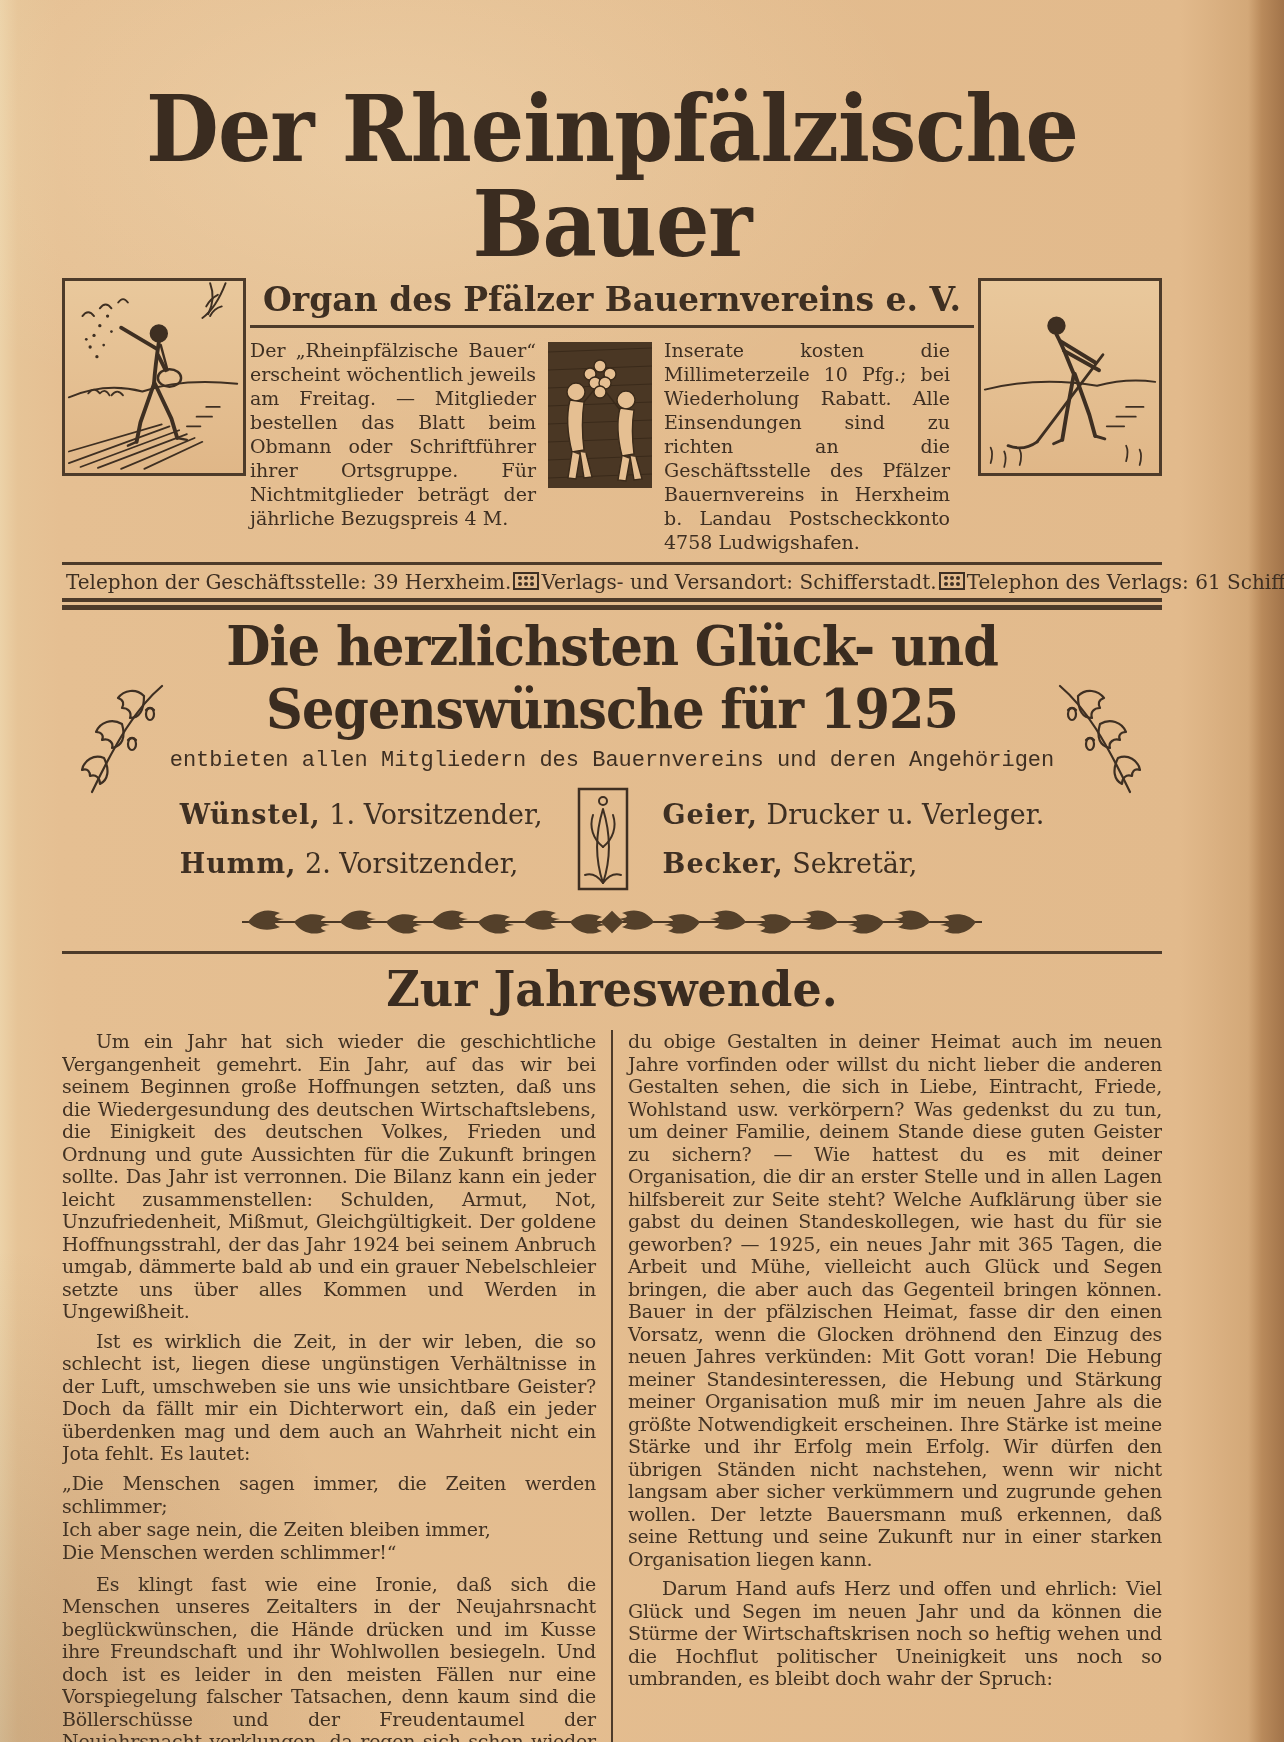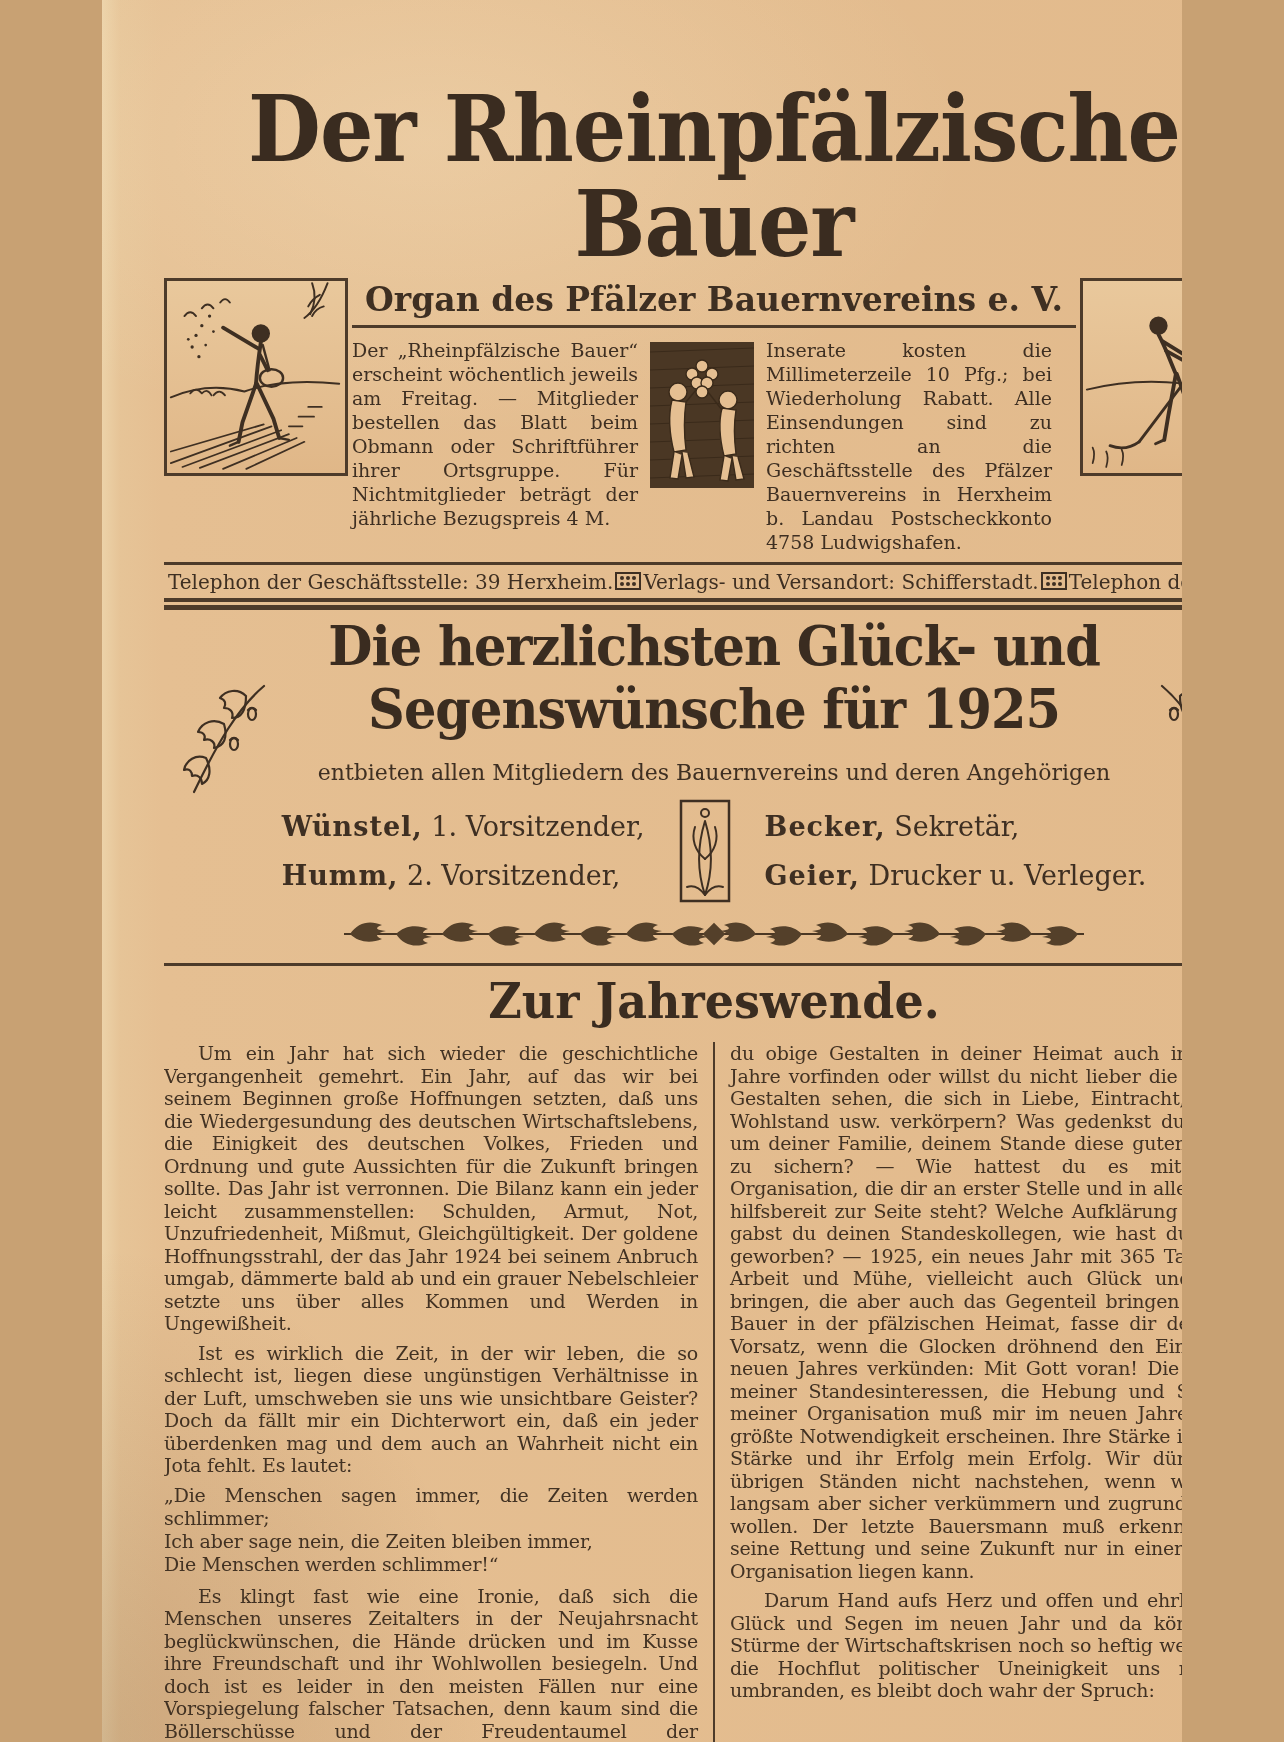--- a/index.html
+++ b/index.html
@@ -5,21 +5,21 @@
   :root{
     --paper:#e5bf92;
     --paper-hi:#eccda4;
     --ink:#3e2f22;
     --ink-soft:#4d3b2a;
     --edge:#a87c50;
   }
   html,body{margin:0;padding:0;background:#c8a173;}
   .page{
     position:relative;
-    width:1080px;height:1742px;
+    width:1284px;height:1742px;
     margin:0 auto;
     background:
       radial-gradient(ellipse 900px 500px at 30% 8%, rgba(255,244,214,.25), rgba(0,0,0,0) 60%),
       radial-gradient(ellipse 700px 900px at 0% 100%, rgba(90,55,25,.18), rgba(0,0,0,0) 55%),
       linear-gradient(90deg,#ecd2a8 0px,#e6c497 18px,var(--paper) 60px,#e2ba8c 1180px,#d3a878 1248px,#b98a5b 1262px,#a2744a 1284px);
     overflow:hidden;
     font-family:"DejaVu Serif","Liberation Serif",serif;
     color:var(--ink);
   }
   .content{position:relative;width:1100px;margin:0 0 0 62px;}
@@ -92,21 +92,21 @@
 
   
   .greeting{position:relative;margin-top:8px;}
   .greeting-headline{
     text-align:center;
     font-size:51px;font-weight:bold;
     letter-spacing:-1px;
     color:#3a2c20;
     transform:scaleY(1.05);
   }
-  .greeting-subline{text-align:center;font-size:22px;margin-top:22px;font-weight:500;}
+  .greeting-subline{text-align:center;font-size:22px;margin-top:10px;font-weight:500;font-family:Liberation Mono, monospace;}
   .sig-row{
     display:flex;justify-content:center;align-items:center;
     margin-top:14px;gap:34px;
   }
   .sig-col{display:flex;flex-direction:column;gap:18px;}
   .sig-line{font-size:27px;white-space:nowrap;}
   .sig-name{font-weight:bold;letter-spacing:1px;}
   .oak-corner{position:absolute;top:62px;}
   .oak-left{left:12px;}
   .oak-right{right:14px;transform:scaleX(-1);}
@@ -349,26 +349,26 @@
               <path d="M26 60 C16 52 12 40 16 28"></path>
               <path d="M26 60 C36 52 40 40 36 28"></path>
               <path d="M26 96 C20 88 14 86 8 88"></path>
               <path d="M26 96 C32 88 38 86 44 88"></path>
               <circle cx="26" cy="14" r="4"></circle>
             </g>
           </svg>
         </span>
         <div class="sig-col">
           <div class="sig-line">
+            <span class="sig-name">Geier,</span>
+            <span>Drucker u. Verleger.</span>
+          </div>
+          <div class="sig-line">
             <span class="sig-name">Becker,</span>
             <span>Sekretär,</span>
-          </div>
-          <div class="sig-line">
-            <span class="sig-name">Geier,</span>
-            <span>Drucker u. Verleger.</span>
           </div>
         </div>
       </div>
 
       <div class="leaf-band-wrap">
         <svg viewBox="0 0 740 34" width="740" height="34">
           <line x1="0" y1="17" x2="740" y2="17" stroke="#4a3724" stroke-width="2"></line>
           <g fill="#54402a">
             <path d="M6 17 C14 5 26 3 38 8 C30 11 32 13 42 14 C32 16 30 19 38 22 C26 27 14 25 6 17 Z"></path>
             <path d="M52 17 C60 29 72 31 84 26 C76 23 78 21 88 20 C78 18 76 15 84 12 C72 7 60 9 52 17 Z"></path>

